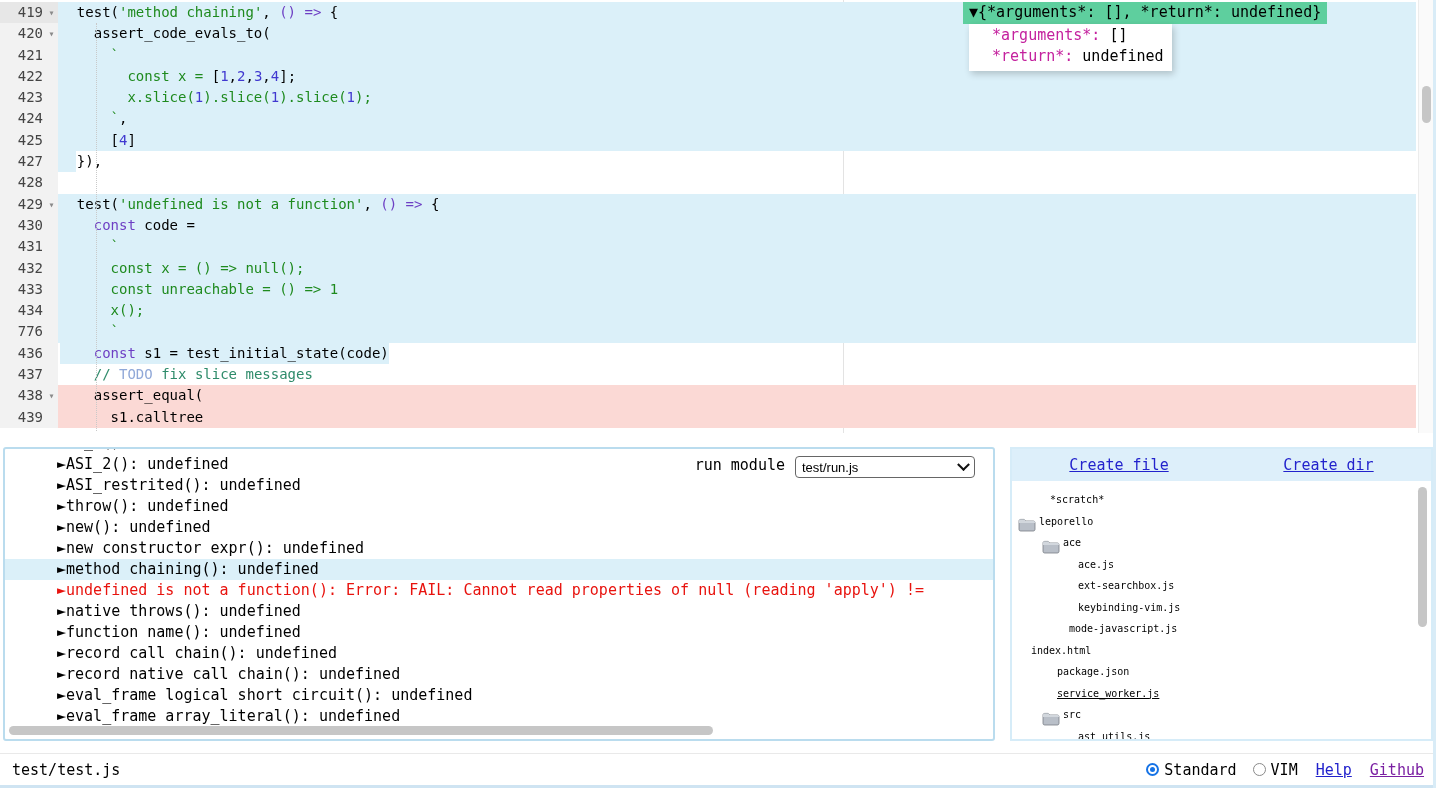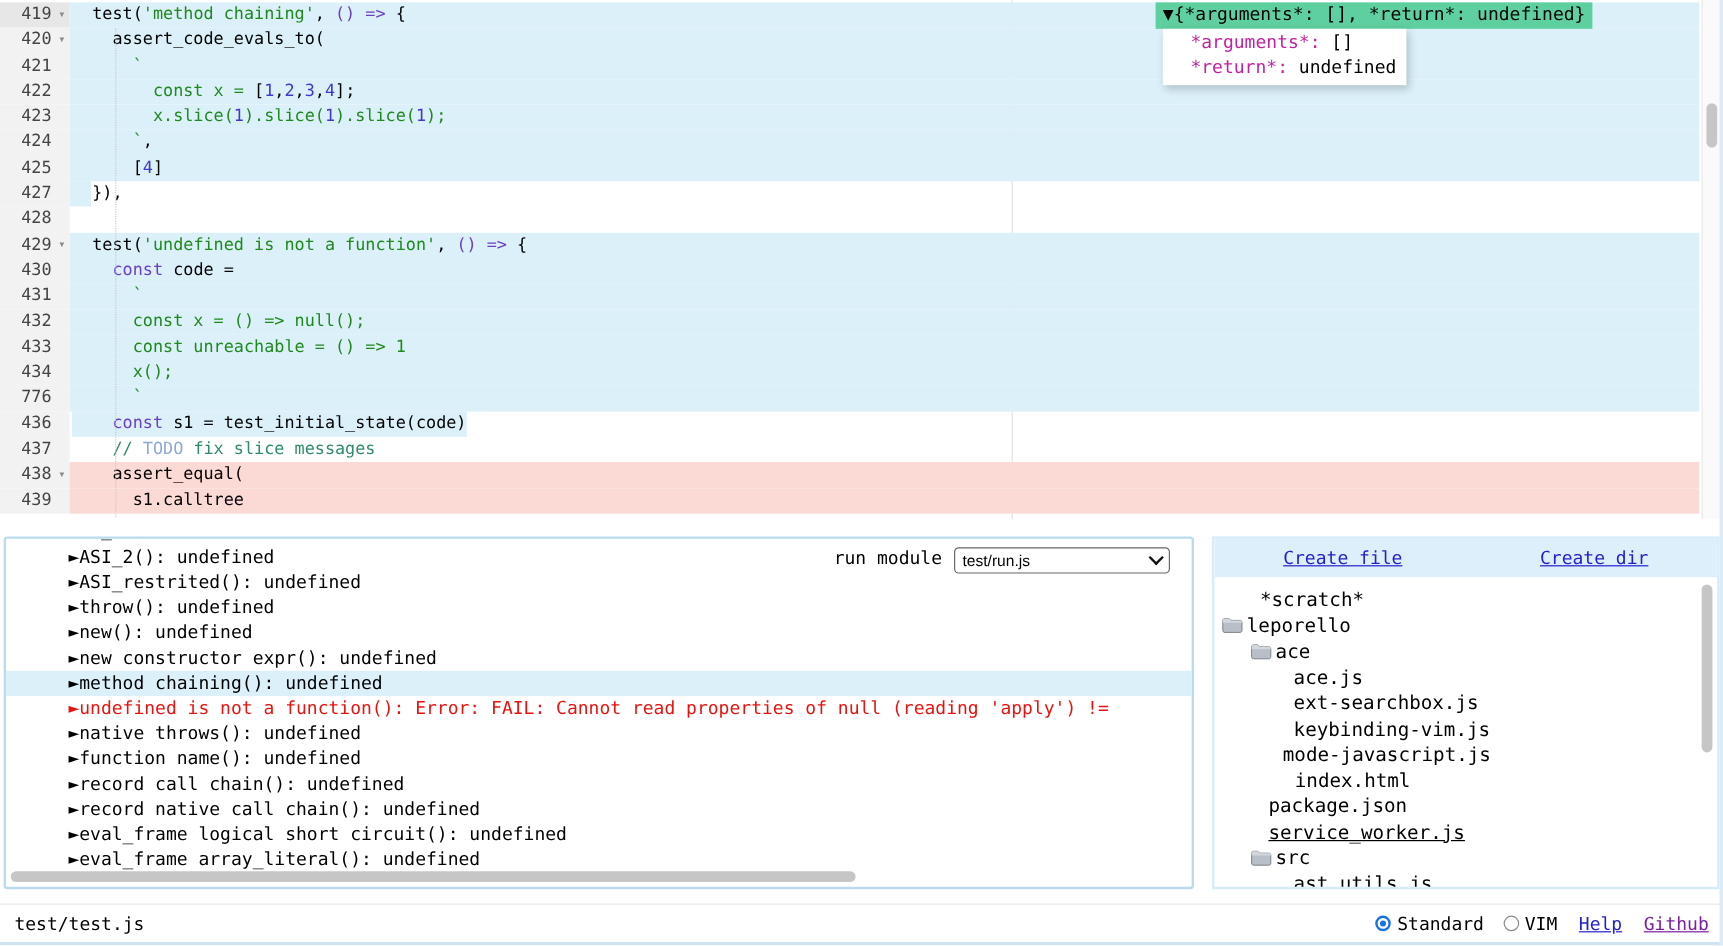--- a/index.html
+++ b/index.html
@@ -51,21 +51,21 @@
         transform:rotate(45deg) translate(-2px,-2px);}
   .hscroll{position:absolute;left:4px;right:8px;bottom:2px;height:11px;}
   .hthumb{width:704px;height:9px;background:#c6c6c6;border-radius:5px;}
 
   
   .file-panel{position:absolute;left:1010px;top:447px;width:423px;height:294px;background:#fff;
               border:2px solid #d6ecf8;box-sizing:border-box;overflow:hidden;}
   .fp-header{height:32px;background:var(--panel-header);display:flex;align-items:center;justify-content:space-around;}
   .fp-header a{font-size:15px;color:var(--link-blue);text-decoration:underline;cursor:pointer;}
   .tree{position:relative;padding-top:8px;}
-  .tree-row{height:21.5px;line-height:21.5px;font-size:16px;display:flex;align-items:center;white-space:pre;}
+  .tree-row{height:21.5px;line-height:21.5px;font-size:10px;display:flex;align-items:flex-end;white-space:pre;}
   .tree-row .ficon{margin-right:3px;flex:0 0 auto;display:inline-flex;}
   .fp-scroll{position:absolute;right:2px;top:34px;bottom:2px;width:13px;}
   .fp-thumb{position:absolute;left:2px;top:4px;width:9px;height:140px;background:#c6c6c6;border-radius:5px;}
 
   
   .status-bar{position:absolute;left:0;top:753px;width:1436px;height:32px;box-sizing:border-box;
               border-top:1px solid #e9e9e9;display:flex;align-items:center;justify-content:space-between;
               padding:0 12px;font-size:15px;background:#fff;}
   .sb-right{display:flex;align-items:center;gap:18px;}
   .mode{display:flex;align-items:center;gap:5px;}
@@ -288,21 +288,21 @@
       <div class="tree-row" style="padding-left: 6px;"><span class="ficon"><svg width="18" height="14" viewBox="0 0 18 14">
             <use href="#folder-glyph"></use>
           </svg></span><span>leporello</span></div>
       <div class="tree-row" style="padding-left: 30px;"><span class="ficon"><svg width="18" height="14" viewBox="0 0 18 14">
             <use href="#folder-glyph"></use>
           </svg></span><span>ace</span></div>
       <div class="tree-row" style="padding-left: 66px;"><span>ace.js</span></div>
       <div class="tree-row" style="padding-left: 66px;"><span>ext-searchbox.js</span></div>
       <div class="tree-row" style="padding-left: 66px;"><span>keybinding-vim.js</span></div>
       <div class="tree-row" style="padding-left: 57px;"><span>mode-javascript.js</span></div>
-      <div class="tree-row" style="padding-left: 51px; margin-left: 16px;"><span>index.html</span></div>
+      <div class="tree-row" style="padding-left: 19px;"><span>index.html</span></div>
       <div class="tree-row" style="padding-left: 45px;"><span>package.json</span></div>
       <div class="tree-row" style="padding-left: 45px; text-decoration: underline;"><span>service_worker.js</span></div>
       <div class="tree-row" style="padding-left: 30px;"><span class="ficon"><svg width="18" height="14" viewBox="0 0 18 14">
             <use href="#folder-glyph"></use>
           </svg></span><span>src</span></div>
       <div class="tree-row" style="padding-left: 66px;"><span>ast_utils.js</span></div>
     </div>
   <div class="fp-scroll">
     <div class="fp-thumb"></div>
   </div>

